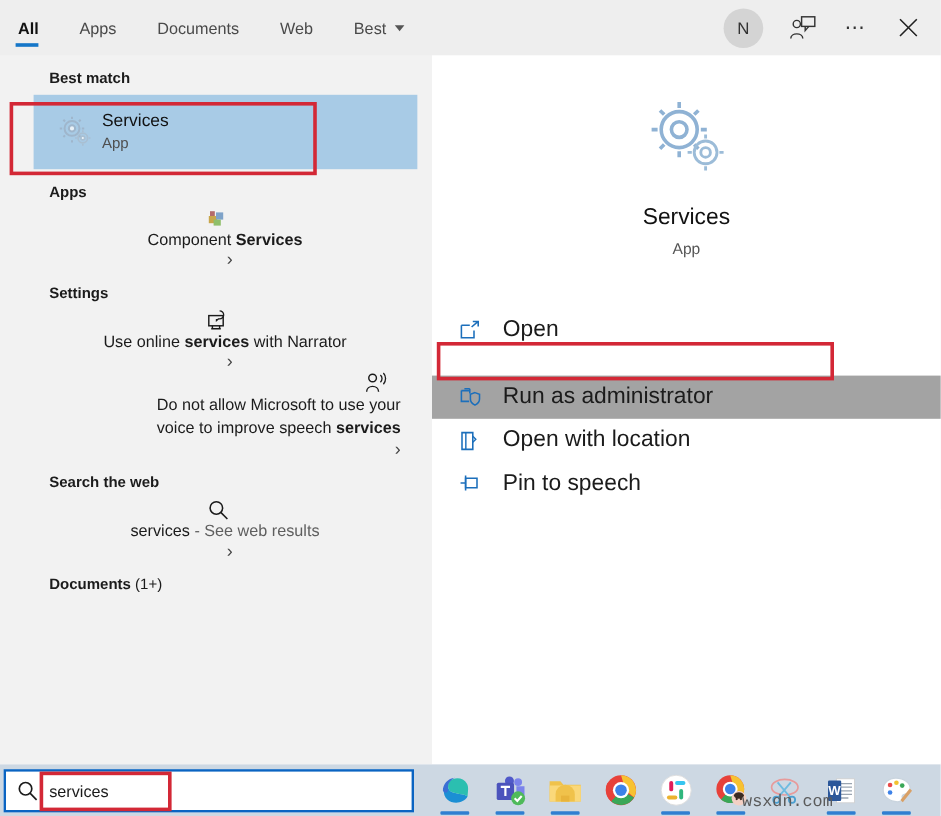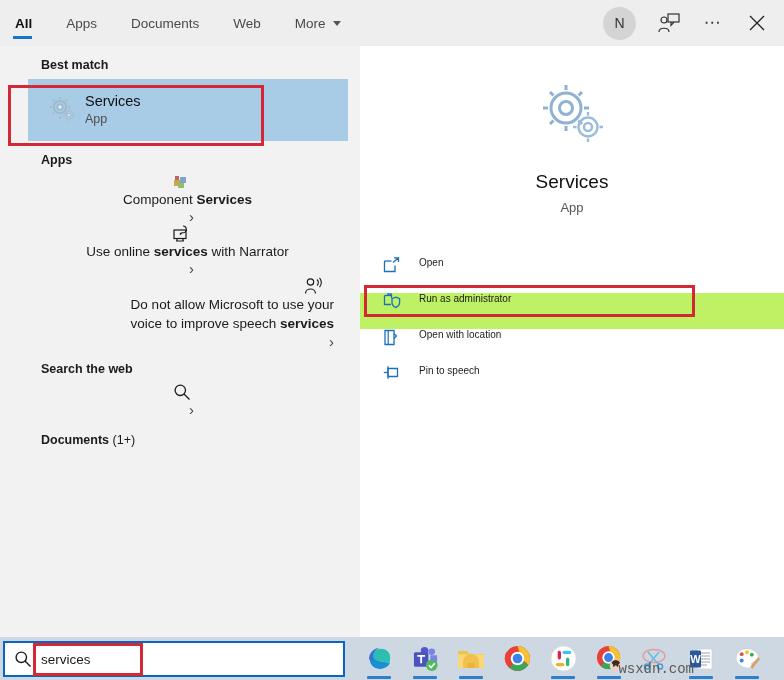--- a/index.html
+++ b/index.html
@@ -110,26 +110,26 @@
     position: absolute; left: 360px; top: 46px;
     width: 424px; height: 591px;
     background: #ffffff;
   }
   .prev-hero { padding-top: 38px; text-align: center; }
   .hero-icon { height: 62px; display: flex; align-items: flex-end; justify-content: center; }
   .prev-title { font-size: 19px; color: #111; margin-top: 25px; }
   .prev-sub { font-size: 13px; color: #555; margin-top: 7px; }
   .actions { margin-top: 42px; }
   .act {
-    position: relative; display: flex; align-items: flex-start;
-    height: 36px; padding-left: 23px; font-size: 10px; color: #1b1b1b;
+    position: relative; display: flex; align-items: center;
+    height: 36px; padding-left: 23px; font-size: 19px; color: #1b1b1b;
     cursor: default;
   }
   .act .aico { width: 36px; min-width: 36px; display: flex; align-items: center; color: #1c6fbb; }
-  .act.hover { background: #bef264; }
+  .act.hover { background: #a3a3a3; margin-top: 20px; }
 
   
   .redbox { position: absolute; border: 3px solid #d32836; pointer-events: none; z-index: 9; }
 
   
   .taskbar {
     position: absolute; left: 0; top: 637px; width: 784px; height: 43px;
     background: #cdd8e3;
     display: flex; align-items: center;
   }
@@ -172,21 +172,21 @@
       <div class="tab">
         <span>Apps</span>
       </div>
       <div class="tab">
         <span>Documents</span>
       </div>
       <div class="tab">
         <span>Web</span>
       </div>
       <div class="tab">
-        <span>More</span>
+        <span>Best</span>
         <span class="caret"></span>
       </div>
     </div>
 
     <div class="hdr-right">
       <div class="avatar">
         <span>N</span>
       </div>
       <div class="hicon">
         <svg width="22" height="20" viewBox="0 0 22 20">
@@ -240,20 +240,21 @@
           <rect x="1" y="6" width="7" height="6" fill="#c8a64a"></rect>
           <rect x="7" y="3" width="6" height="6" fill="#7fa3c9"></rect>
           <rect x="5" y="9" width="6" height="5" fill="#8fbf6a"></rect>
           <rect x="2" y="2" width="4" height="4" fill="#b46a6a"></rect>
         </svg>
       </div>
       <div class="txt"><span>Component </span><b>Services</b></div>
       <div class="chev">›</div>
     </div>
 
+    <div class="grp-hdr">Settings</div>
 
     <div class="row">
       <div class="ico">
         <svg width="19" height="18" viewBox="0 0 19 18">
           <rect x="1" y="5" width="12" height="8.5" fill="none" stroke="#1b1b1b" stroke-width="1.2"></rect>
           <path d="M4 13.5 L4 16 M10 13.5 L10 16 M3 16 L11 16" stroke="#1b1b1b" stroke-width="1.2" fill="none"></path>
           <path d="M10 1 a3.4 3.4 0 0 1 3.4 3.4 a3.4 3.4 0 0 1 -3.4 3.4 h-1 l-1.6 1.4 v-1.4" fill="none" stroke="#1b1b1b" stroke-width="1.1"></path>
         </svg>
       </div>
       <div class="txt"><span>Use online </span><b>services</b><span> with Narrator</span></div>
@@ -274,20 +275,21 @@
 
     <div class="grp-hdr">Search the web</div>
 
     <div class="row">
       <div class="ico">
         <svg width="18" height="18" viewBox="0 0 18 18">
           <circle cx="7.3" cy="7.3" r="5.2" fill="none" stroke="#1b1b1b" stroke-width="1.3"></circle>
           <path d="M11 11 L16.5 16.5" stroke="#1b1b1b" stroke-width="1.3" fill="none"></path>
         </svg>
       </div>
+      <div class="txt"><span>services</span><span class="muted"> - See web results</span></div>
       <div class="chev">›</div>
     </div>
 
     <div class="grp-hdr"><span>Documents</span><span class="light"> (1+)</span></div>
   </div>
 
   <div class="right">
     <div class="prev-hero">
       <div class="hero-icon">
         <svg width="72" height="64" viewBox="0 0 72 64">

